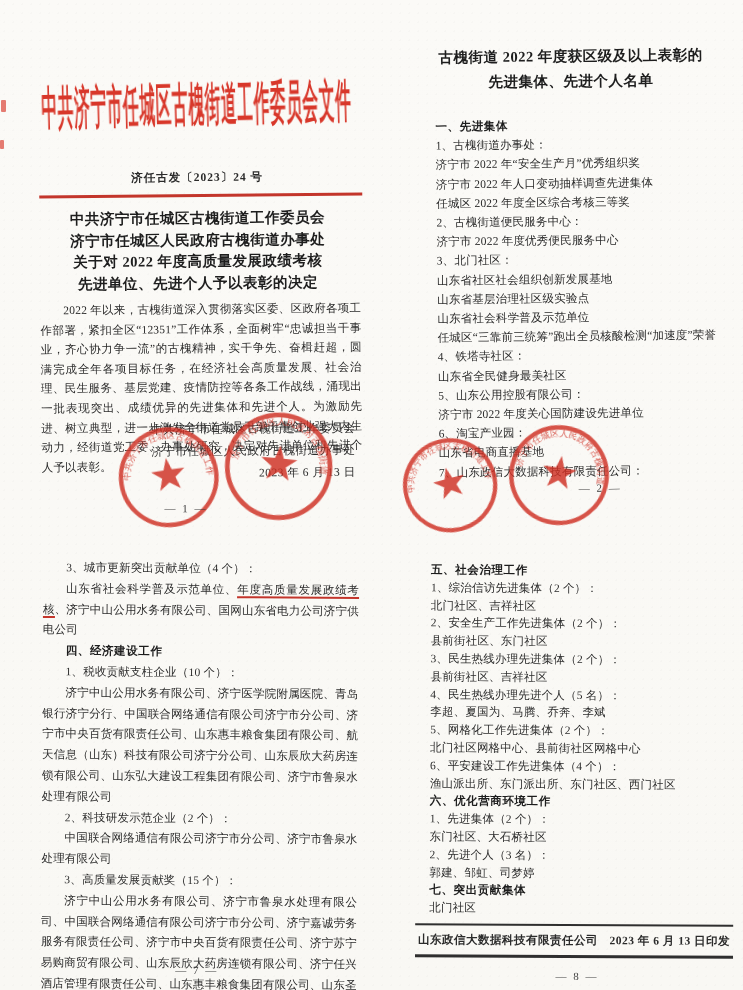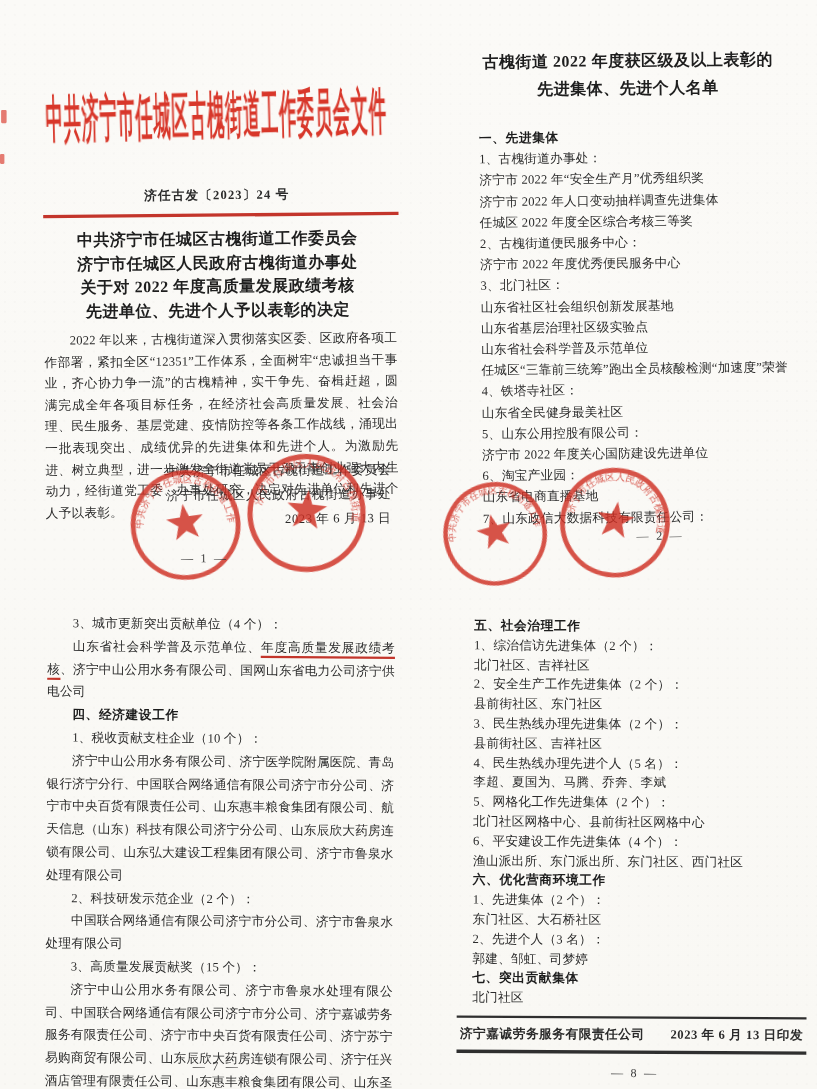--- a/index.html
+++ b/index.html
@@ -199,19 +199,19 @@
         <div class="line">渔山派出所、东门派出所、东门社区、西门社区</div>
         <div class="line bold">六、优化营商环境工作</div>
         <div class="line">1、先进集体（2 个）：</div>
         <div class="line">东门社区、大石桥社区</div>
         <div class="line">2、先进个人（3 名）：</div>
         <div class="line">郭建、邹虹、司梦婷</div>
         <div class="line bold">七、突出贡献集体</div>
         <div class="line">北门社区</div>
       </div>
     <div class="p8-footer">
-      <span>济宁嘉诚劳务服务有限责任公司</span>
+      <span>山东政信大数据科技有限责任公司</span>
       <span>2023 年 6 月 13 日印发</span>
     </div>
     <div class="pagenum pn8">— 8 —</div>
   </section>
 
 </div>
 
 </body></html>

